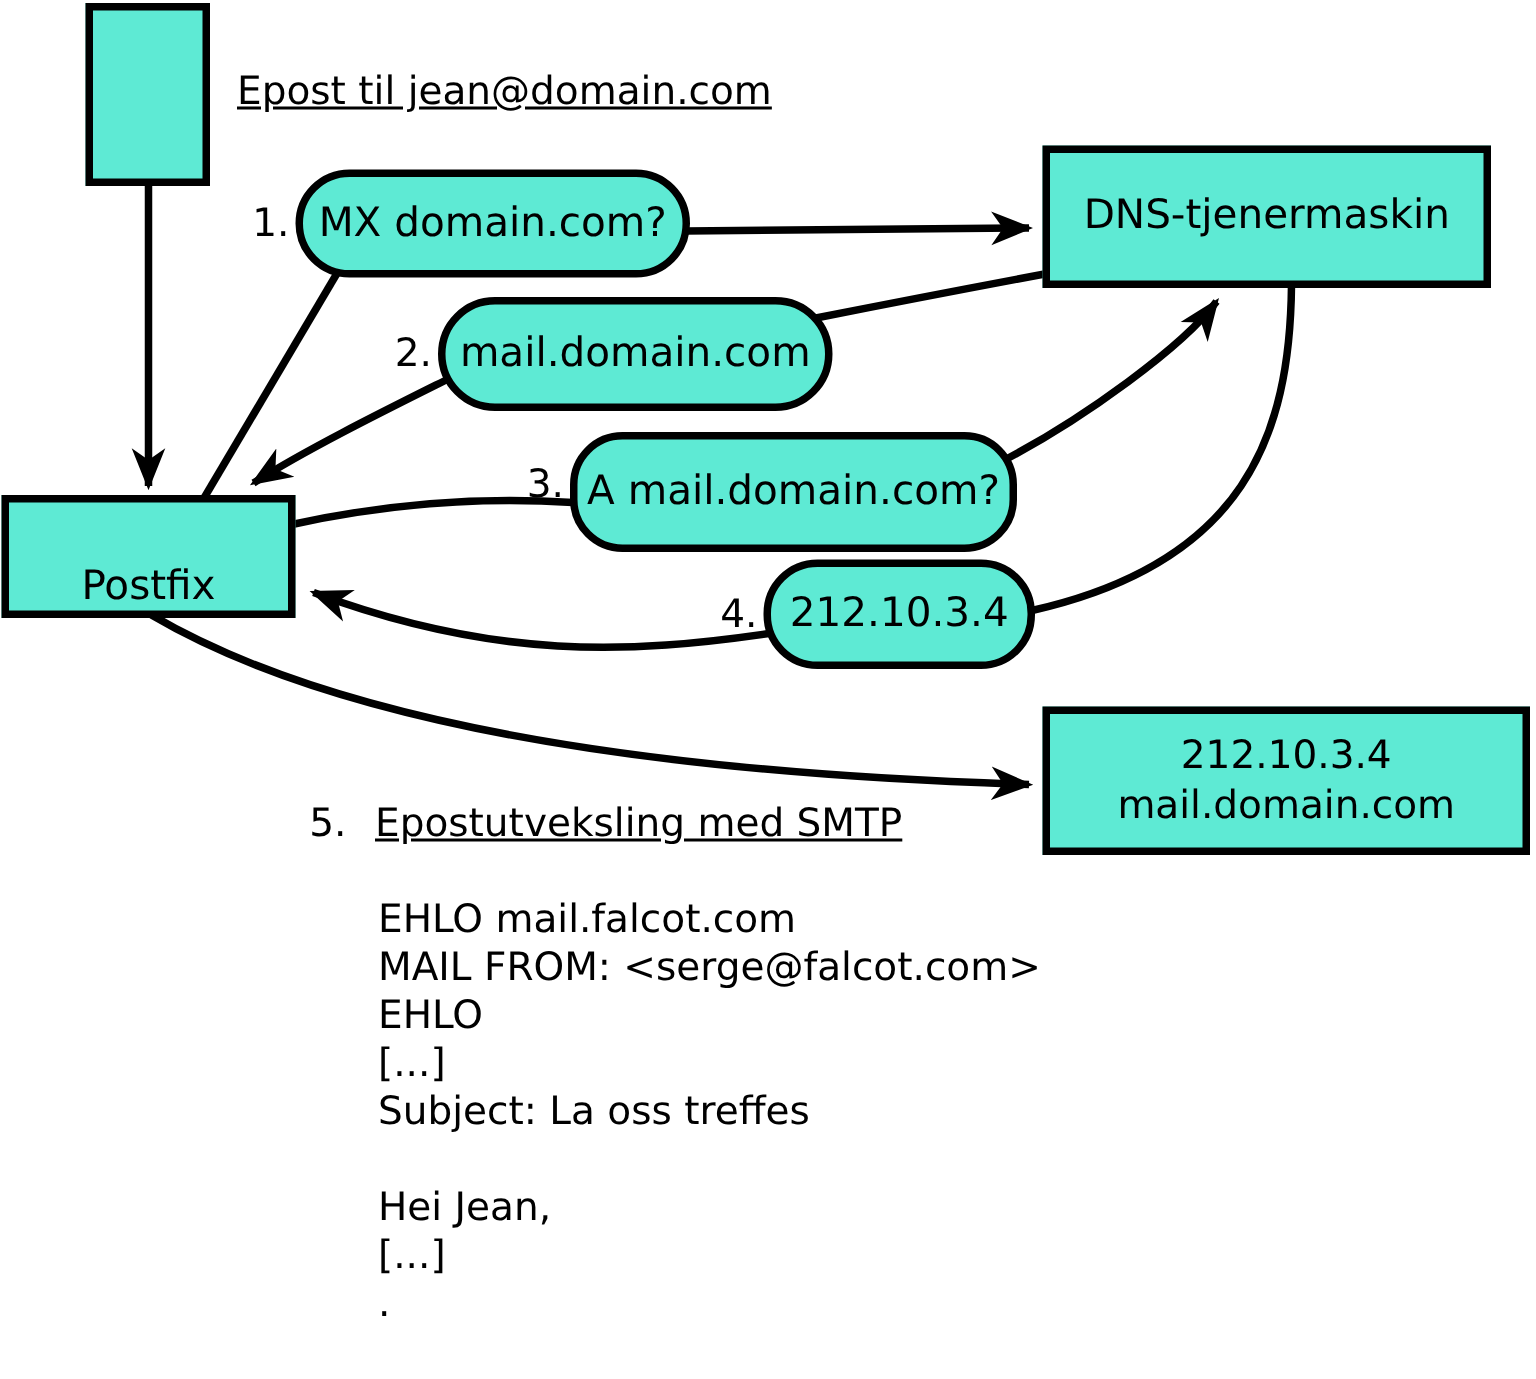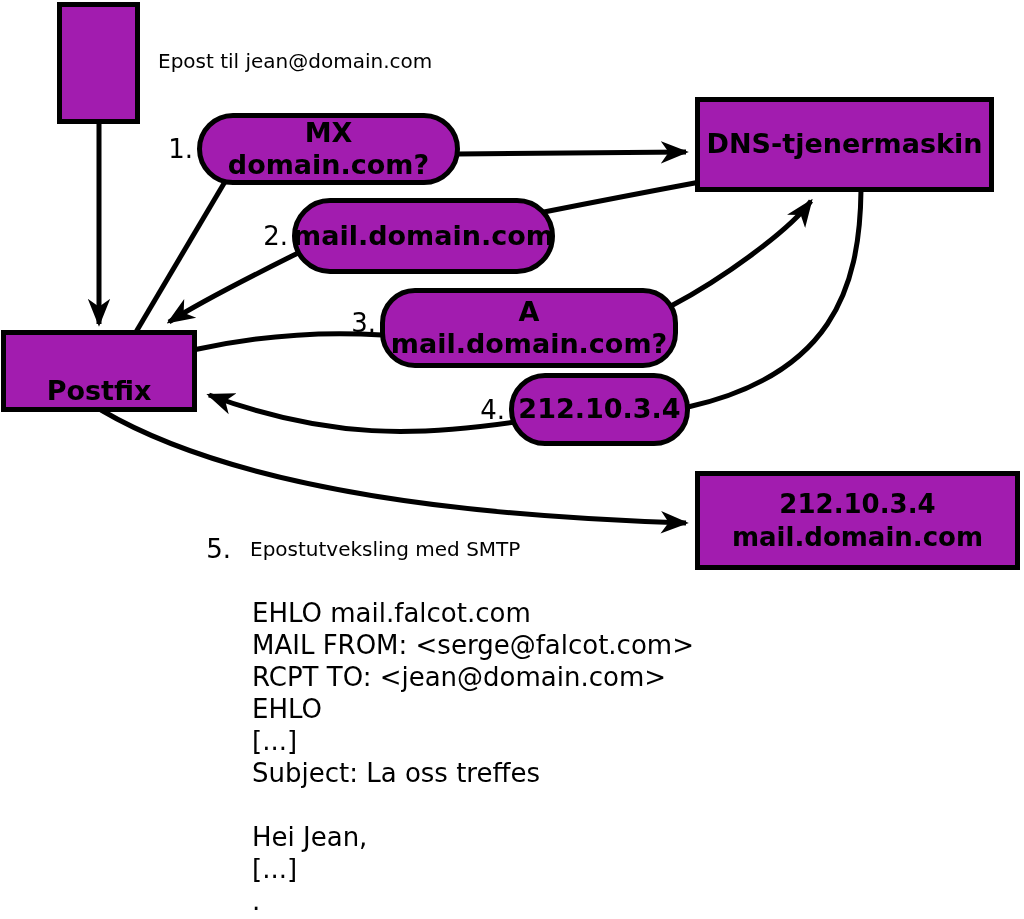--- a/index.html
+++ b/index.html
@@ -18,29 +18,28 @@
     left: 0; top: 0;
     width: 1024px; height: 919px;
     z-index: 0;
   }
   .edge { fill: none; stroke: #000000; stroke-width: 5; }
 
   .node {
     position: absolute;
     box-sizing: border-box;
     border: 5px solid #000000;
-    background: #a21caf;
+    background: #5eead4;
     display: flex;
     align-items: center;
     justify-content: center;
     font-size: 27px;
     line-height: 1.2;
     z-index: 1;
     text-align: center;
-    font-weight: bold;
   }
   .pill1 { border-radius: 36px; }
   .pill2 { border-radius: 38px; }
   .pill3 { border-radius: 35px; }
   .pill4 { border-radius: 36px; }
 
   .envelope { left: 57px; top: 2px; width: 83px; height: 122px; }
   .postfix  { left: 1px;  top: 330px; width: 196px; height: 82px; align-items: flex-end; }
   .dns      { left: 695px; top: 97px; width: 299px; height: 95px; }
   .mailsrv  { left: 695px; top: 471px; width: 325px; height: 99px;
@@ -60,24 +59,25 @@
     z-index: 2;
   }
   .n1 { left: 160px; top: 133px; }
   .n2 { left: 255px; top: 220px; }
   .n3 { left: 343px; top: 307px; }
   .n4 { left: 472px; top: 394px; }
   .n5 { left: 198px; top: 533px; }
 
   .note {
     position: absolute;
-    font-size: 20px;
+    font-size: 26px;
     line-height: 32px;
     white-space: nowrap;
     z-index: 2;
+    text-decoration: underline;
   }
   .note-email { left: 158px; top: 45px; }
   .note-smtp  { left: 250px; top: 533px; }
 
   .smtp {
     position: absolute;
     left: 252px; top: 597px;
     font-size: 26px;
     line-height: 32px;
     z-index: 2;
@@ -140,21 +140,20 @@
   <div class="num n3">3.</div>
   <div class="num n4">4.</div>
   <div class="num n5">5.</div>
 
   <div class="note note-email">Epost til jean@domain.com</div>
   <div class="note note-smtp">Epostutveksling med SMTP</div>
 
   <div class="smtp">
     <div class="smtp-line">EHLO mail.falcot.com</div>
     <div class="smtp-line">MAIL FROM: &lt;serge@falcot.com&gt;</div>
-    <div class="smtp-line">RCPT TO: &lt;jean@domain.com&gt;</div>
     <div class="smtp-line">EHLO</div>
     <div class="smtp-line">[...]</div>
     <div class="smtp-line">Subject: La oss treffes</div>
     <div class="smtp-line"></div>
     <div class="smtp-line">Hei Jean,</div>
     <div class="smtp-line">[...]</div>
     <div class="smtp-line">.</div>
   </div>
 
 </div>

